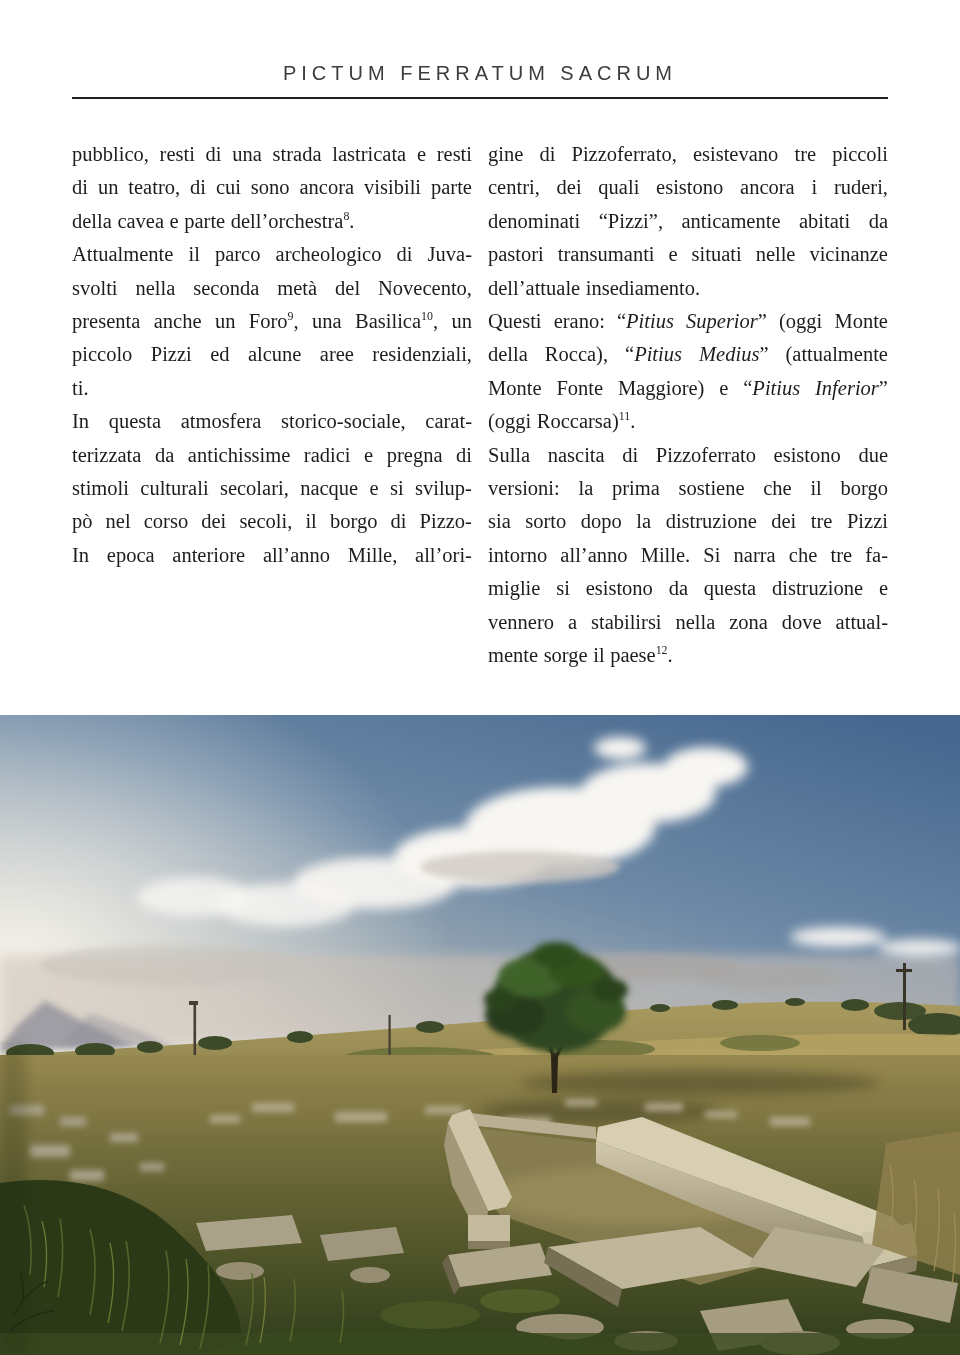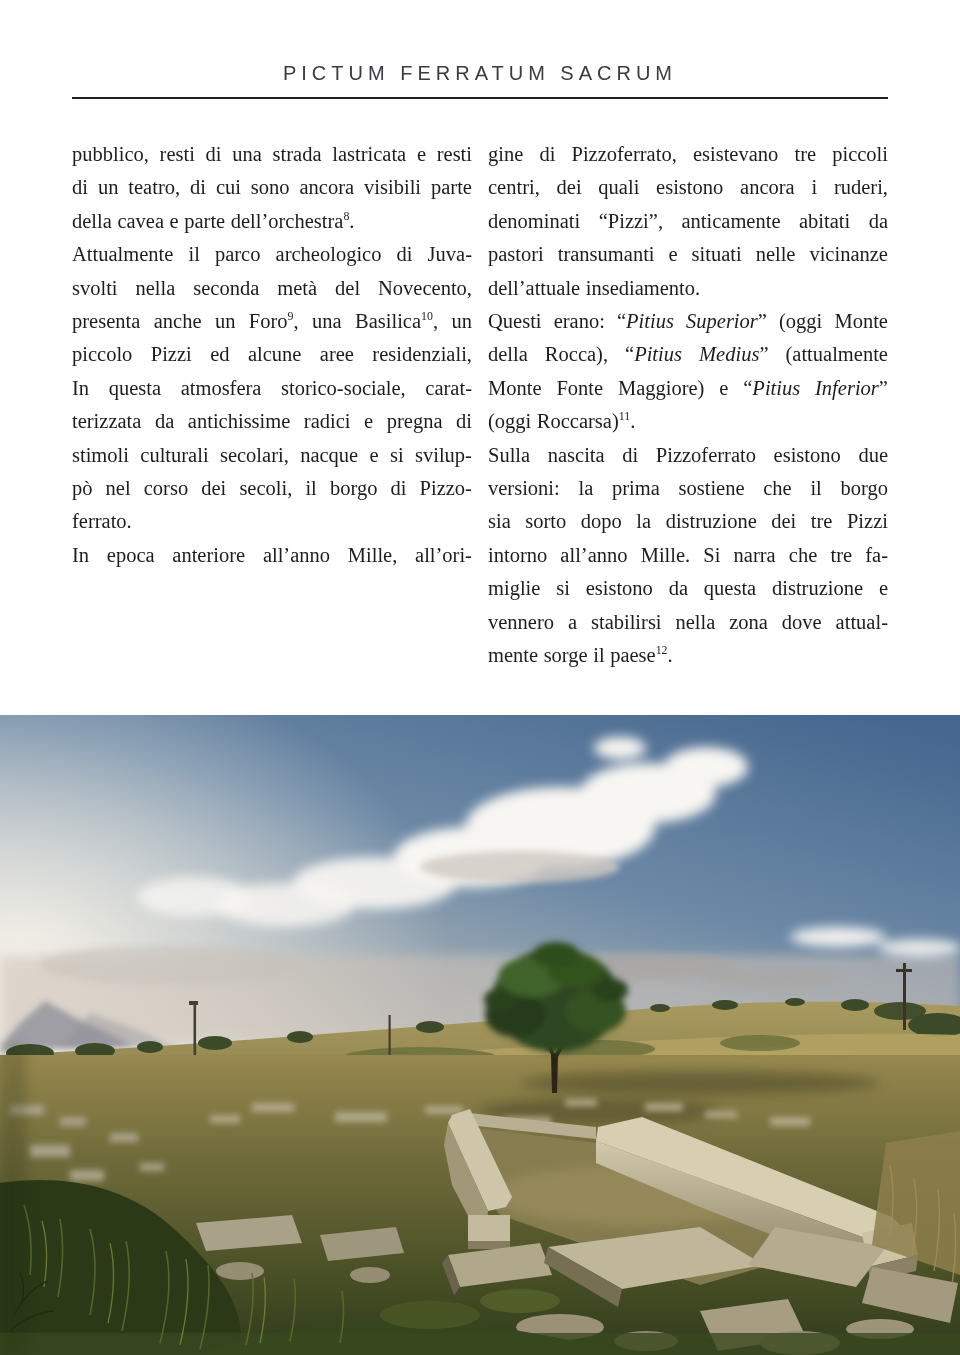--- a/index.html
+++ b/index.html
@@ -87,20 +87,23 @@
           <span class="w"><span>un</span></span>
         </div>
         <div class="line">
           <span class="w"><span>piccolo</span></span>
           <span class="w"><span>Pizzi</span></span>
           <span class="w"><span>ed</span></span>
           <span class="w"><span>alcune</span></span>
           <span class="w"><span>aree</span></span>
           <span class="w"><span>residenziali,</span></span>
         </div>
+        <div class="line last">
+          <span class="w"><span>ti.</span></span>
+        </div>
         <div class="line">
           <span class="w"><span>In</span></span>
           <span class="w"><span>questa</span></span>
           <span class="w"><span>atmosfera</span></span>
           <span class="w"><span>storico-sociale,</span></span>
           <span class="w"><span>carat-</span></span>
         </div>
         <div class="line">
           <span class="w"><span>terizzata</span></span>
           <span class="w"><span>da</span></span>
@@ -122,23 +125,20 @@
         <div class="line">
           <span class="w"><span>pò</span></span>
           <span class="w"><span>nel</span></span>
           <span class="w"><span>corso</span></span>
           <span class="w"><span>dei</span></span>
           <span class="w"><span>secoli,</span></span>
           <span class="w"><span>il</span></span>
           <span class="w"><span>borgo</span></span>
           <span class="w"><span>di</span></span>
           <span class="w"><span>Pizzo-</span></span>
-        </div>
-        <div class="line last">
-          <span class="w"><span>ferrato.</span></span>
         </div>
         <div class="line">
           <span class="w"><span>In</span></span>
           <span class="w"><span>epoca</span></span>
           <span class="w"><span>anteriore</span></span>
           <span class="w"><span>all’anno</span></span>
           <span class="w"><span>Mille,</span></span>
           <span class="w"><span>all’ori-</span></span>
         </div>
       </div>

